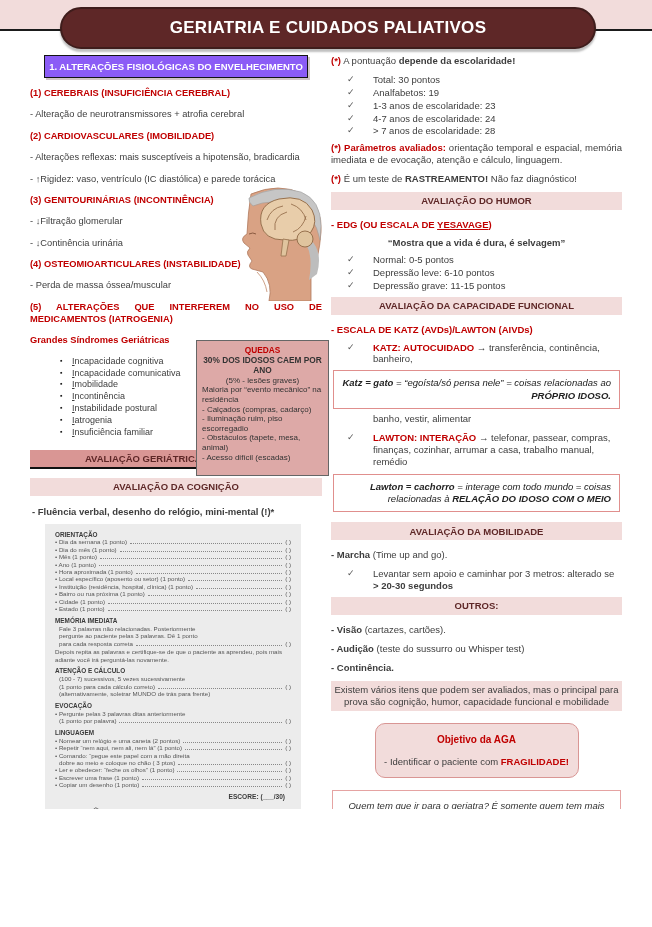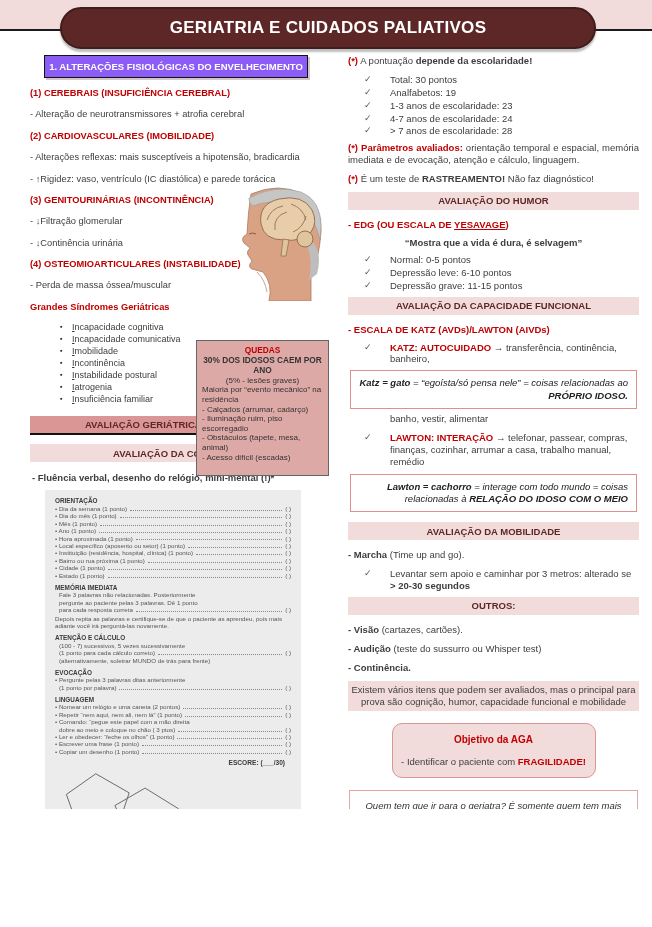--- a/index.html
+++ b/index.html
@@ -7,21 +7,21 @@
         font-family:"Liberation Sans",sans-serif;color:#3d3d3d;}
   
   .topband{position:absolute;left:0;top:0;width:652px;height:30px;background:#f2dcdb;}
   .topline{position:absolute;left:0;top:29px;width:652px;height:2px;background:#1b1b1b;}
   .titlebar{position:absolute;left:60px;top:7px;width:532px;height:38px;background:#5e2727;
         border:2px solid #3f1d1c;border-radius:22px;color:#fff;font-weight:bold;font-size:17px;
         display:flex;align-items:center;justify-content:center;letter-spacing:.3px;
         box-shadow:0 3px 2px rgba(0,0,0,.25);}
   
   .col-l{position:absolute;left:30px;top:55px;width:292px;}
-  .col-r{position:absolute;left:348px;top:55px;width:291px;}
+  .col-r{position:absolute;left:331px;top:55px;width:291px;}
   
   .secbar{background:#8b5cf6;border:1.5px solid #141414;color:#fff;font-weight:bold;font-size:9.5px;
         text-align:center;padding:5px 2px;width:258px;margin:0 auto 9px auto;
         box-shadow:2px 2px 0 rgba(70,25,25,.25);}
   .rh{color:#c00000;font-weight:bold;font-size:9.3px;line-height:1.3;margin-bottom:9.3px;}
   .rh.just{text-align:justify;}
   .it{color:#3d3d3d;font-size:9.3px;line-height:1.3;margin-bottom:9.3px;}
   ul.syn{list-style:none;margin:1px 0 0 30px;padding:0;width:160px;}
   ul.syn li{display:flex;font-size:9px;color:#3d3d3d;margin-bottom:1.6px;line-height:1.15;}
   ul.syn .sq{width:12px;font-size:7px;color:#222;padding-top:1px;}
@@ -104,20 +104,21 @@
     <div class="rh">(1) CEREBRAIS (INSUFICIÊNCIA CEREBRAL)</div>
     <div class="it">- Alteração de neurotransmissores + atrofia cerebral</div>
     <div class="rh">(2) CARDIOVASCULARES (IMOBILIDADE)</div>
     <div class="it">- Alterações reflexas: mais susceptíveis a hipotensão, bradicardia</div>
     <div class="it">- ↑Rigidez: vaso, ventrículo (IC diastólica) e parede torácica</div>
     <div class="rh">(3) GENITOURINÁRIAS (INCONTINÊNCIA)</div>
     <div class="it">- ↓Filtração glomerular</div>
     <div class="it">- ↓Continência urinária</div>
     <div class="rh">(4) OSTEOMIOARTICULARES (INSTABILIDADE)</div>
     <div class="it">- Perda de massa óssea/muscular</div>
+    <div class="rh just">(5) ALTERAÇÕES QUE INTERFEREM NO USO DE MEDICAMENTOS (IATROGENIA)</div>
     <div class="rh">Grandes Síndromes Geriátricas</div>
 
     <ul class="syn">
       <li>
           <span class="sq">▪</span>
           <div class="syn-text">Incapacidade cognitiva</div>
         </li>
       <li>
           <span class="sq">▪</span>
           <div class="syn-text">Incapacidade comunicativa</div>
@@ -284,21 +285,21 @@
       <path d="M36,52 Q40,50 43,52" fill="none" stroke="#8a5a40" stroke-width="1"></path>
       <path d="M44,90 Q52,98 54,110" fill="none" stroke="#c08a6b" stroke-width="0.8"></path>
     </svg>
   </div>
 
   <div class="quedas">
     <div class="qt">QUEDAS</div>
     <div class="qb">30% DOS IDOSOS CAEM POR ANO</div>
     <div class="qc">(5% - lesões graves)</div>
     <div class="ql">Maioria por “evento mecânico” na residência</div>
-    <div class="ql">- Calçados (arrumar, cadarço)</div>
+    <div class="ql">- Calçados (compras, cadarço)</div>
     <div class="ql">- Iluminação ruim, piso escorregadio</div>
     <div class="ql">- Obstáculos (tapete, mesa, animal)</div>
     <div class="ql">- Acesso difícil (escadas)</div>
   </div>
 
   <div class="col-r">
     <div class="rp">
       <span class="star">(*)</span> <span>A pontuação </span><b>depende da escolaridade!</b>
     </div>
     <div class="chk">

